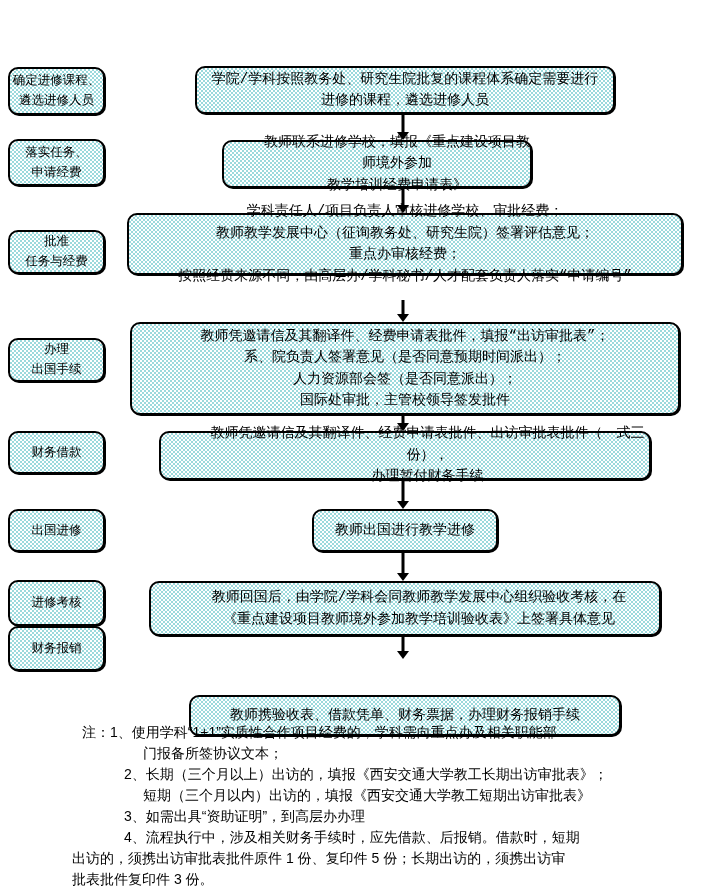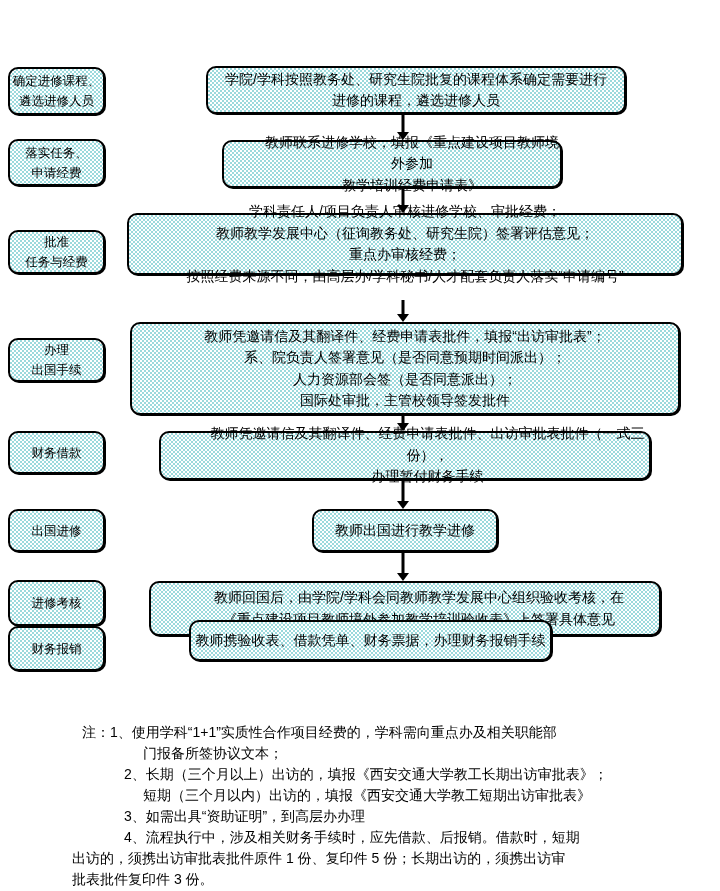--- a/index.html
+++ b/index.html
@@ -17,20 +17,21 @@
     border:2px solid #000;
     border-radius:10px;
     box-shadow:1px 1px 0 #000;
     background-color:#ffffff;
     background-image:repeating-conic-gradient(#9bd9dc 0% 25%, #ffffff 0% 50%);
     background-size:4px 4px;
     display:flex;
     align-items:center;
     justify-content:center;
     text-align:center;
+    font-family:Liberation Mono, monospace;
   }
   .fcbox .txt{
     white-space:pre-line;
     display:block;
     width:100%;
   }
   .lbox{
     left:8px;width:97px;
     font-size:12.5px;
     line-height:20px;
@@ -75,34 +76,34 @@
 </style>
 </head>
 <body>
 
 <div id="canvas">
 
   <div class="fcbox lbox" style="top:67px;height:48px;">
     <span class="txt">确定进修课程、
 遴选进修人员</span>
   </div>
-  <div class="fcbox rbox" style="left:195px;top:66px;width:420px;height:48px;margin-left:11px;">
+  <div class="fcbox rbox" style="left:195px;top:66px;width:420px;height:48px;">
     <span class="txt">学院/学科按照教务处、研究生院批复的课程体系确定需要进行
 进修的课程，遴选进修人员</span>
   </div>
   <div class="arrow" style="top:114px;height:26px;">
     <div class="shaft"></div>
     <div class="head"></div>
   </div>
 
   <div class="fcbox lbox" style="top:139px;height:47px;">
     <span class="txt">落实任务、
 申请经费</span>
   </div>
-  <div class="fcbox rbox" style="left:222px;top:140px;width:340px;height:48px;padding-left:40px;">
+  <div class="fcbox rbox" style="left:222px;top:140px;width:310px;height:48px;padding-left:40px;">
     <span class="txt">教师联系进修学校，填报《重点建设项目教师境外参加
 教学培训经费申请表》</span>
   </div>
   <div class="arrow" style="top:188px;height:25px;">
     <div class="shaft"></div>
     <div class="head"></div>
   </div>
 
   <div class="fcbox lbox" style="top:230px;height:44px;">
     <span class="txt">批准
@@ -165,21 +166,21 @@
 《重点建设项目教师境外参加教学培训验收表》上签署具体意见</span>
   </div>
   <div class="arrow" style="top:636px;height:23px;">
     <div class="shaft"></div>
     <div class="head"></div>
   </div>
 
   <div class="fcbox lbox" style="top:626px;height:45px;">
     <span class="txt">财务报销</span>
   </div>
-  <div class="fcbox rbox" style="left:189px;top:620px;width:363px;height:41px;">
+  <div class="fcbox rbox" style="left:189px;top:695px;width:432px;height:41px;">
     <span class="txt">教师携验收表、借款凭单、财务票据，办理财务报销手续</span>
   </div>
 
   <div class="notes">
     <div class="note-line ind-a">注：1、使用学科“1+1”实质性合作项目经费的，学科需向重点办及相关职能部</div>
     <div class="note-line ind-b">门报备所签协议文本；</div>
     <div class="note-line ind-c">2、长期（三个月以上）出访的，填报《西安交通大学教工长期出访审批表》；</div>
     <div class="note-line ind-b">短期（三个月以内）出访的，填报《西安交通大学教工短期出访审批表》</div>
     <div class="note-line ind-c">3、如需出具“资助证明”，到高层办办理</div>
     <div class="note-line ind-c">4、流程执行中，涉及相关财务手续时，应先借款、后报销。借款时，短期</div>

